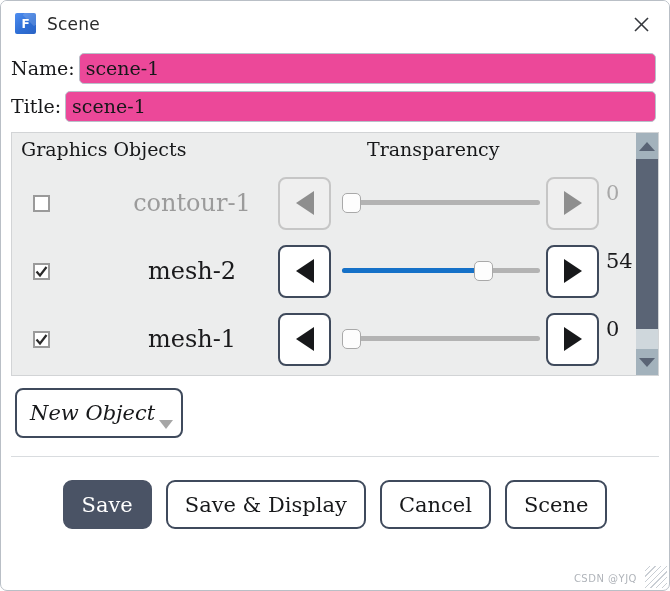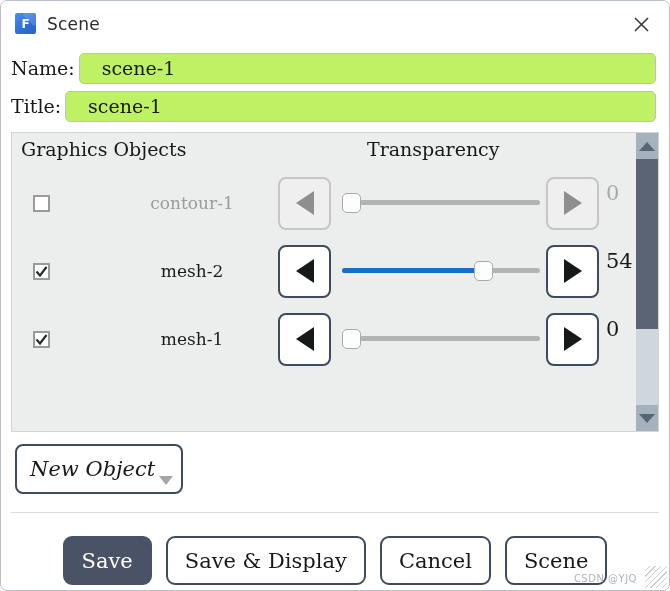--- a/index.html
+++ b/index.html
@@ -100,33 +100,33 @@
     white-space: pre;
     flex: 0 0 auto;
   }
   .field-input {
     flex: 1 1 auto;
     height: 31px;
     box-sizing: border-box;
     margin-left: 4px;
     border: 1px solid #b8c0c9;
     border-radius: 5px;
-    background: #bef264;
+    background: #ec4899;
     font-size: 19px;
     font-family: "DejaVu Serif", "Liberation Serif", serif;
     color: #17181a;
-    padding: 0 22px;
+    padding: 0 6px;
     outline: none;
   }
 
   
   .objects-panel {
     position: relative;
     margin: 7px 10px 0 10px;
-    height: 300px;
+    height: 244px;
     background: #eceded;
     border: 1px solid #d2d4d6;
     box-sizing: border-box;
     overflow: hidden;
   }
   .panel-head {
     position: relative;
     height: 36px;
   }
   .head-graphics {
@@ -167,21 +167,21 @@
     cursor: pointer;
   }
   .chk svg { display: none; }
   .chk.checked svg { display: block; }
 
   .obj-name {
     position: absolute;
     left: 105px;
     width: 150px;
     text-align: center;
-    font-size: 17px;
+    font-size: 24px;
     color: #1a1a1c;
     white-space: pre;
   }
   .obj-name.disabled { color: #9b9b9b; }
 
   .step-btn {
     position: absolute;
     width: 53px;
     height: 53px;
     box-sizing: border-box;

